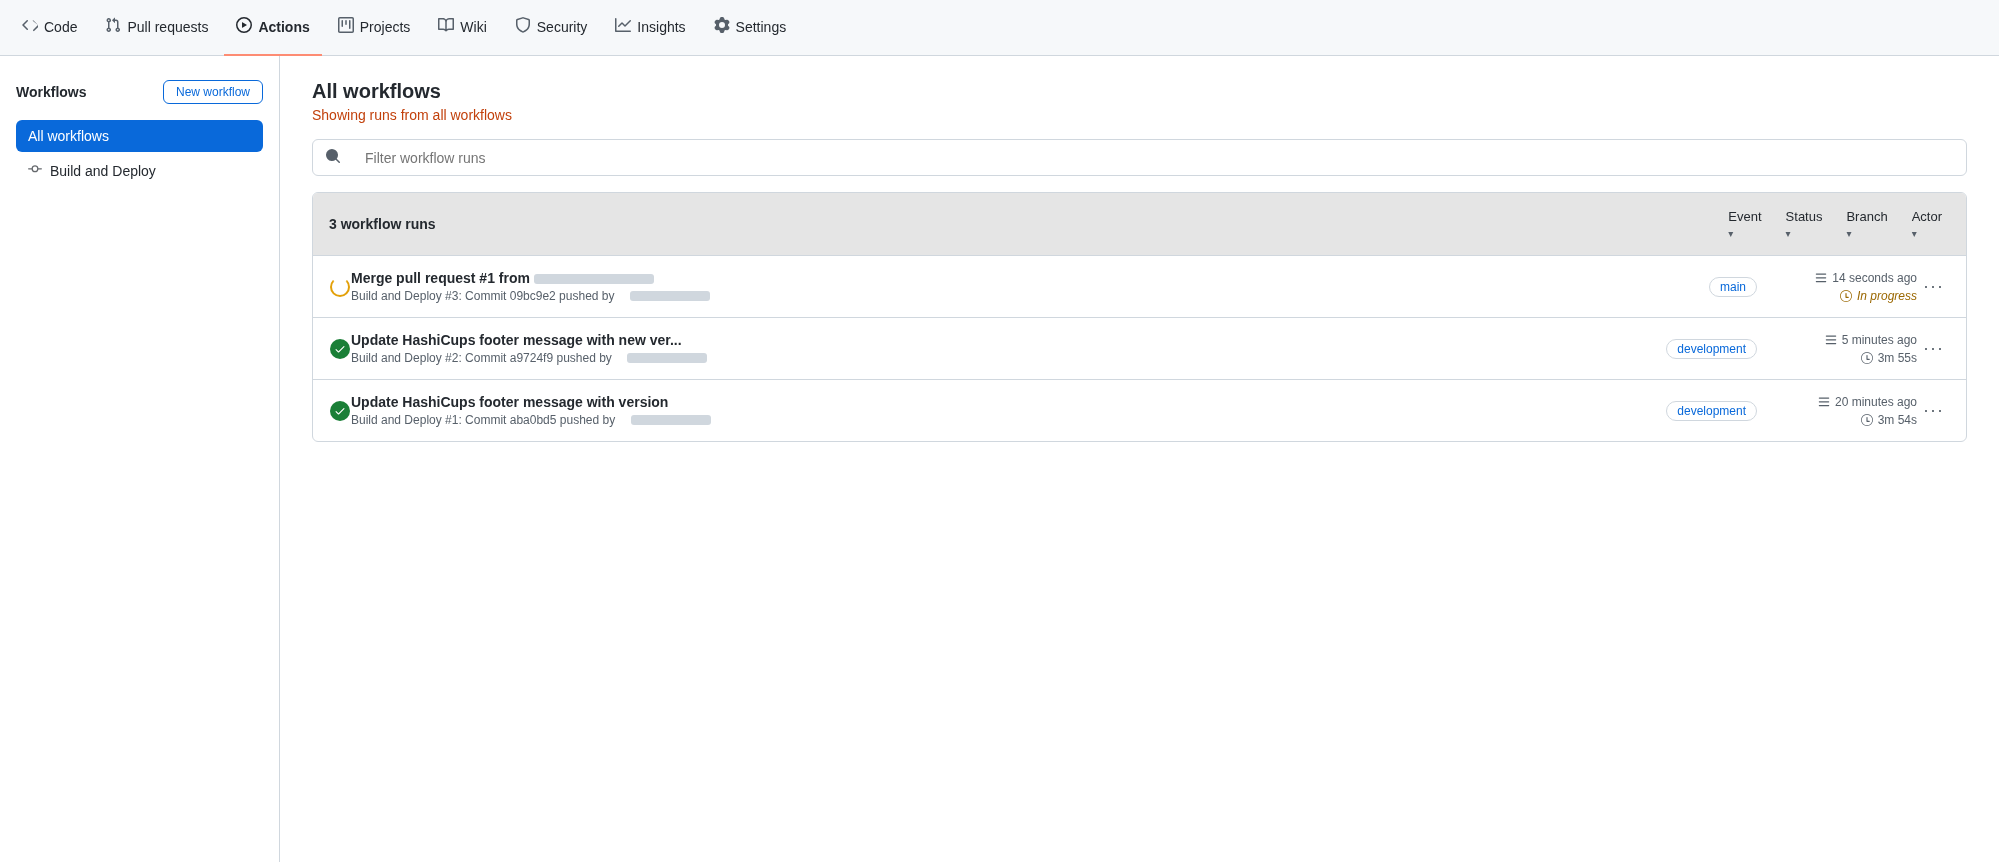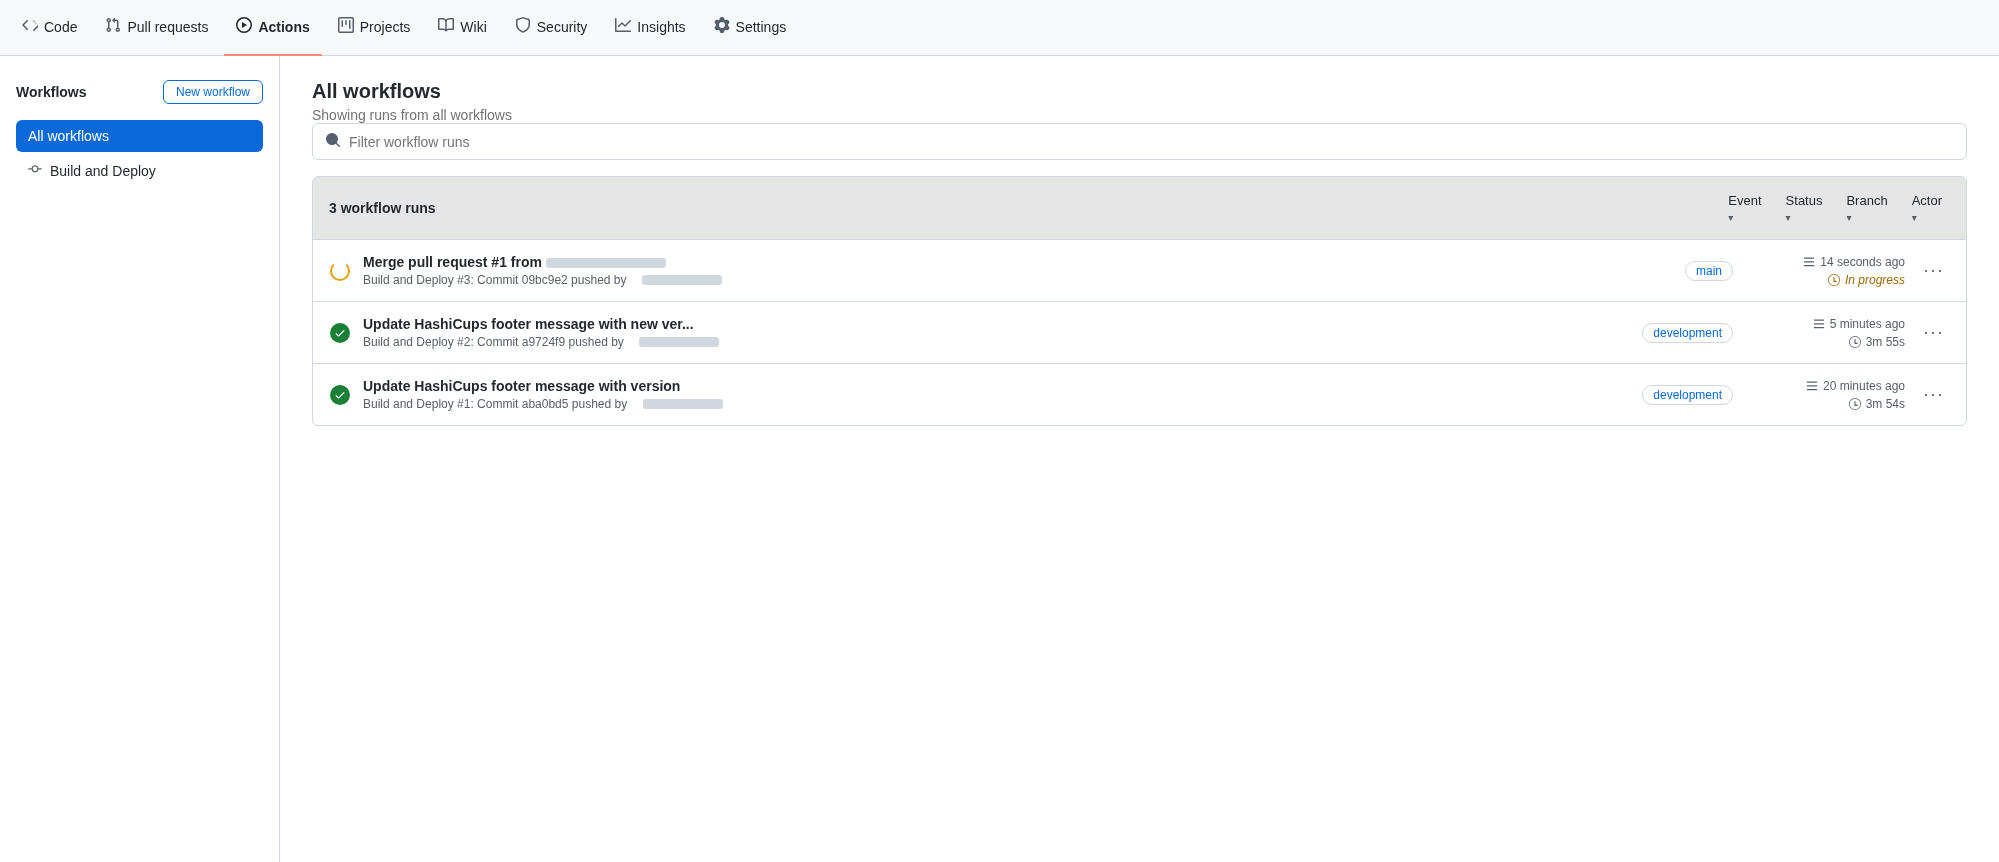--- a/index.html
+++ b/index.html
@@ -101,27 +101,28 @@
       padding: 24px 32px;
     }
     .page-title {
       font-size: 20px;
       font-weight: 600;
       color: #24292f;
       margin-bottom: 4px;
     }
     .page-subtitle {
       font-size: 14px;
-      color: #737373;
+      color: #c2410c;
+      margin-bottom: 16px;
     }
 
     
     .search-bar {
       display: flex;
-      gap: 8px;
+      gap: 24px;
       border: 1px solid #d0d7de;
       border-radius: 6px;
       padding: 8px 12px;
       margin-bottom: 16px;
       background: #fff;
     }
     .search-icon { color: #57606a; font-size: 14px; }
     .search-input {
       border: none;
       outline: none;
@@ -166,21 +167,20 @@
       flex-direction: column;
     }
     .filter-chevron { font-size: 10px; color: #57606a; }
 
     
     .run-row {
       display: flex;
       align-items: center;
       padding: 14px 16px;
       border-bottom: 1px solid #d0d7de;
-      gap: 12px;
     }
     .run-row:last-child { border-bottom: none; }
 
     .run-status-icon {
       width: 22px;
       height: 22px;
       flex-shrink: 0;
       display: flex;
       align-items: center;
       justify-content: center;

